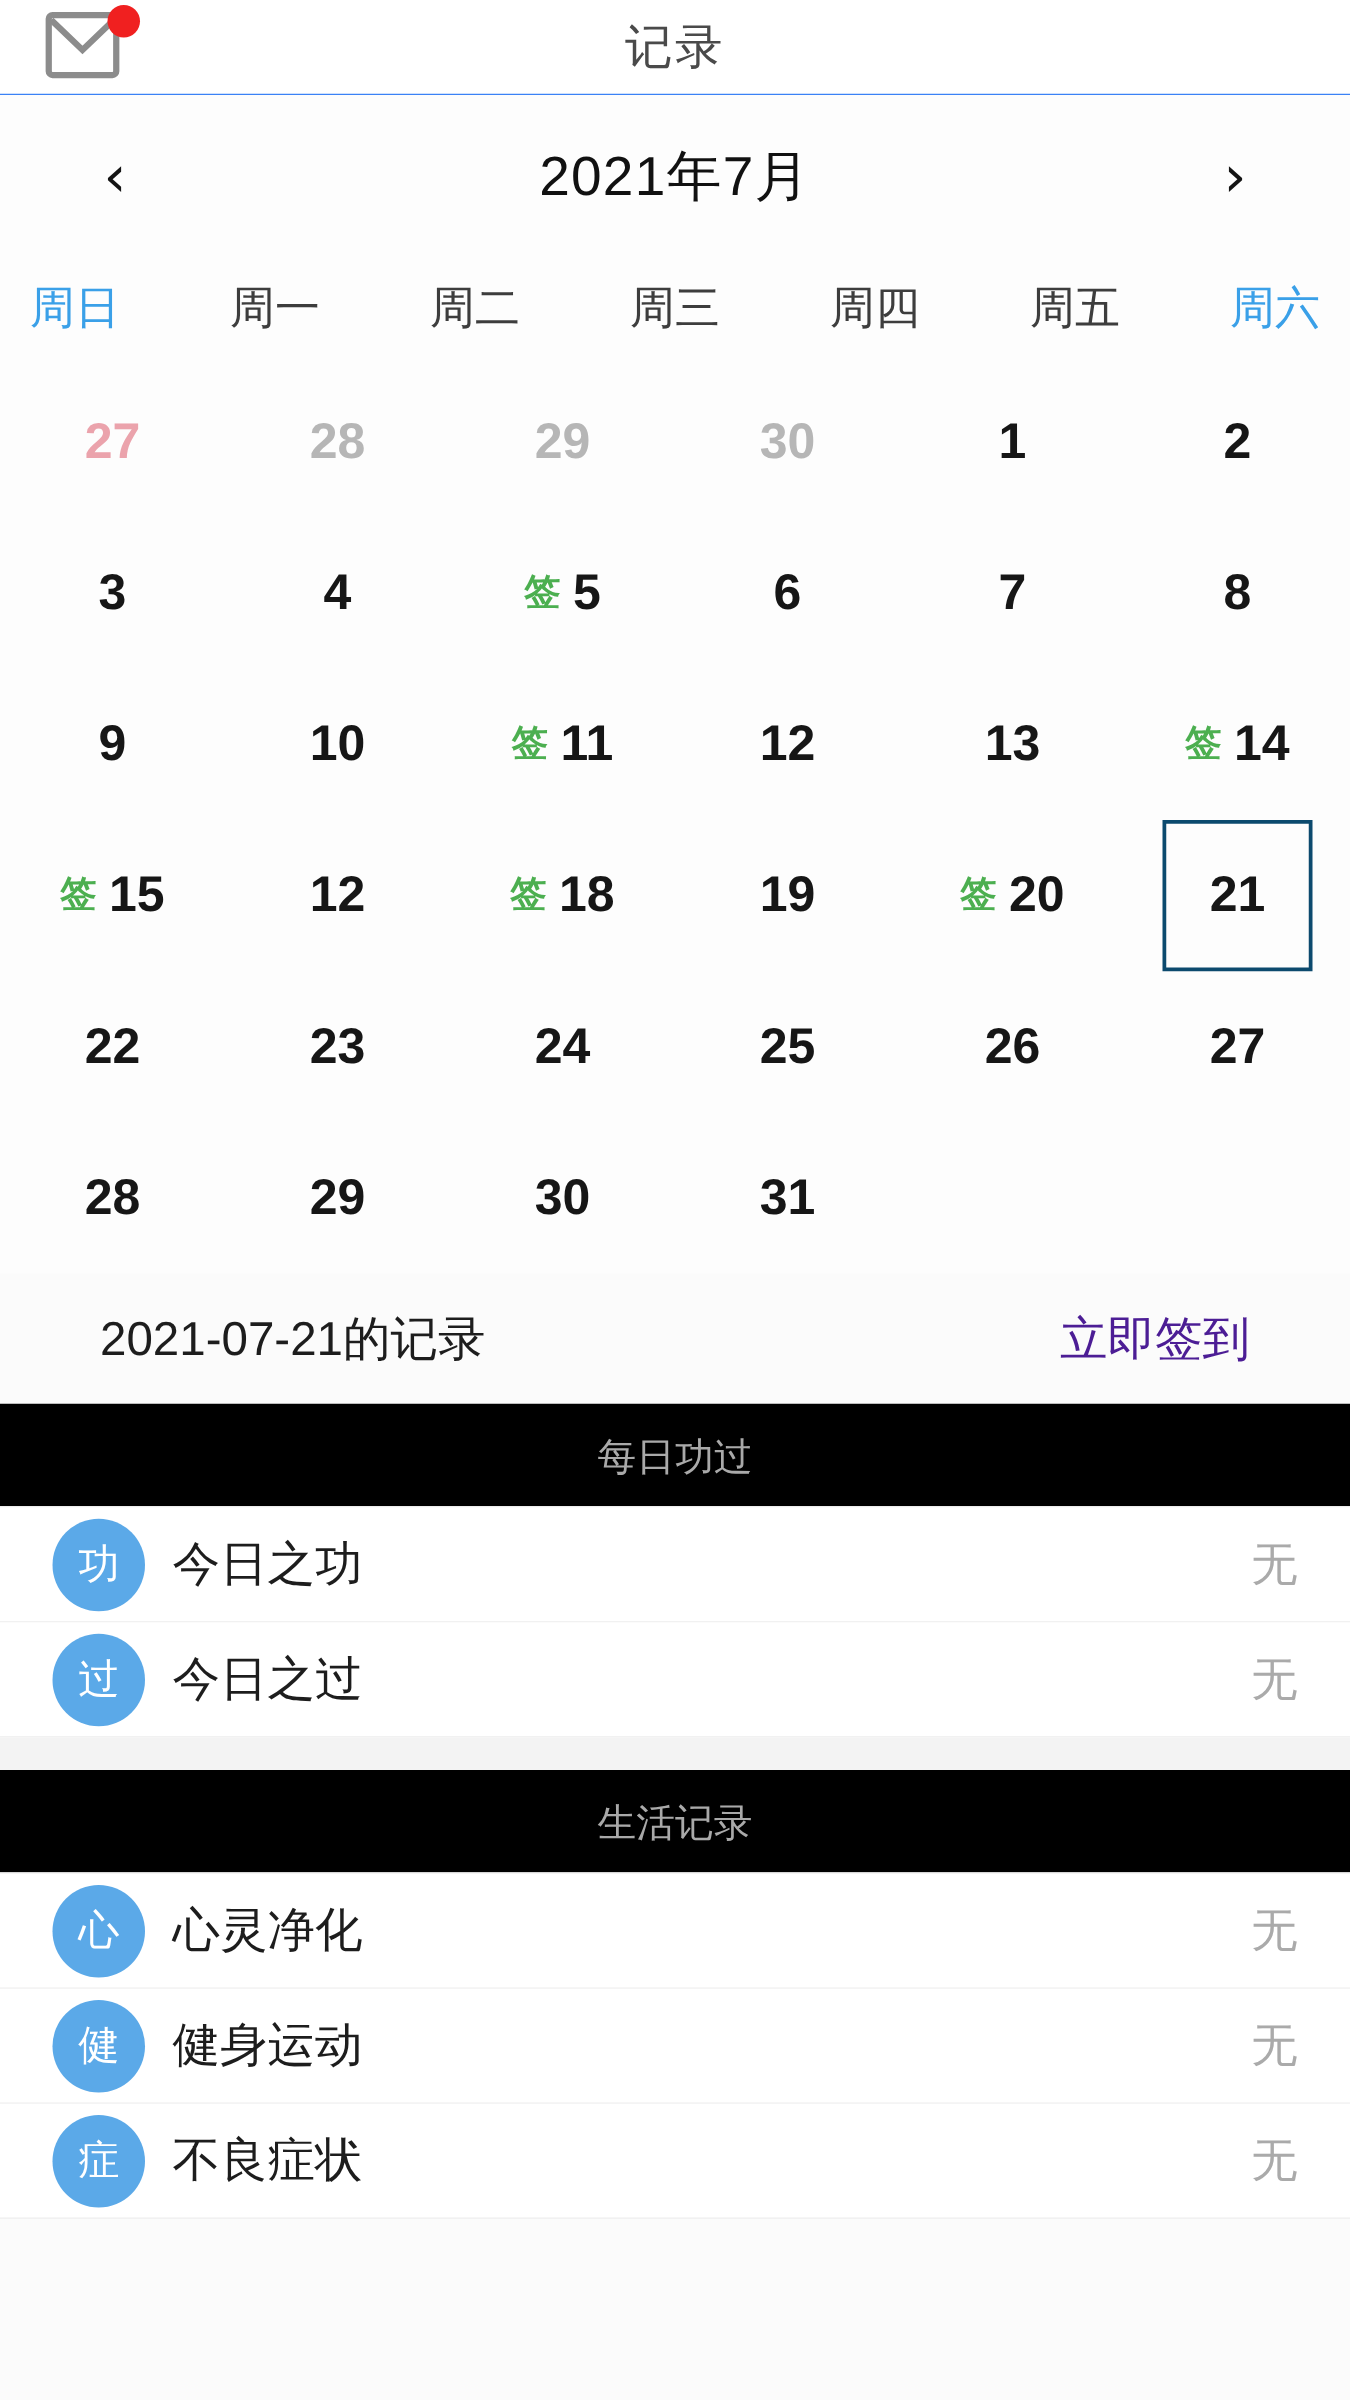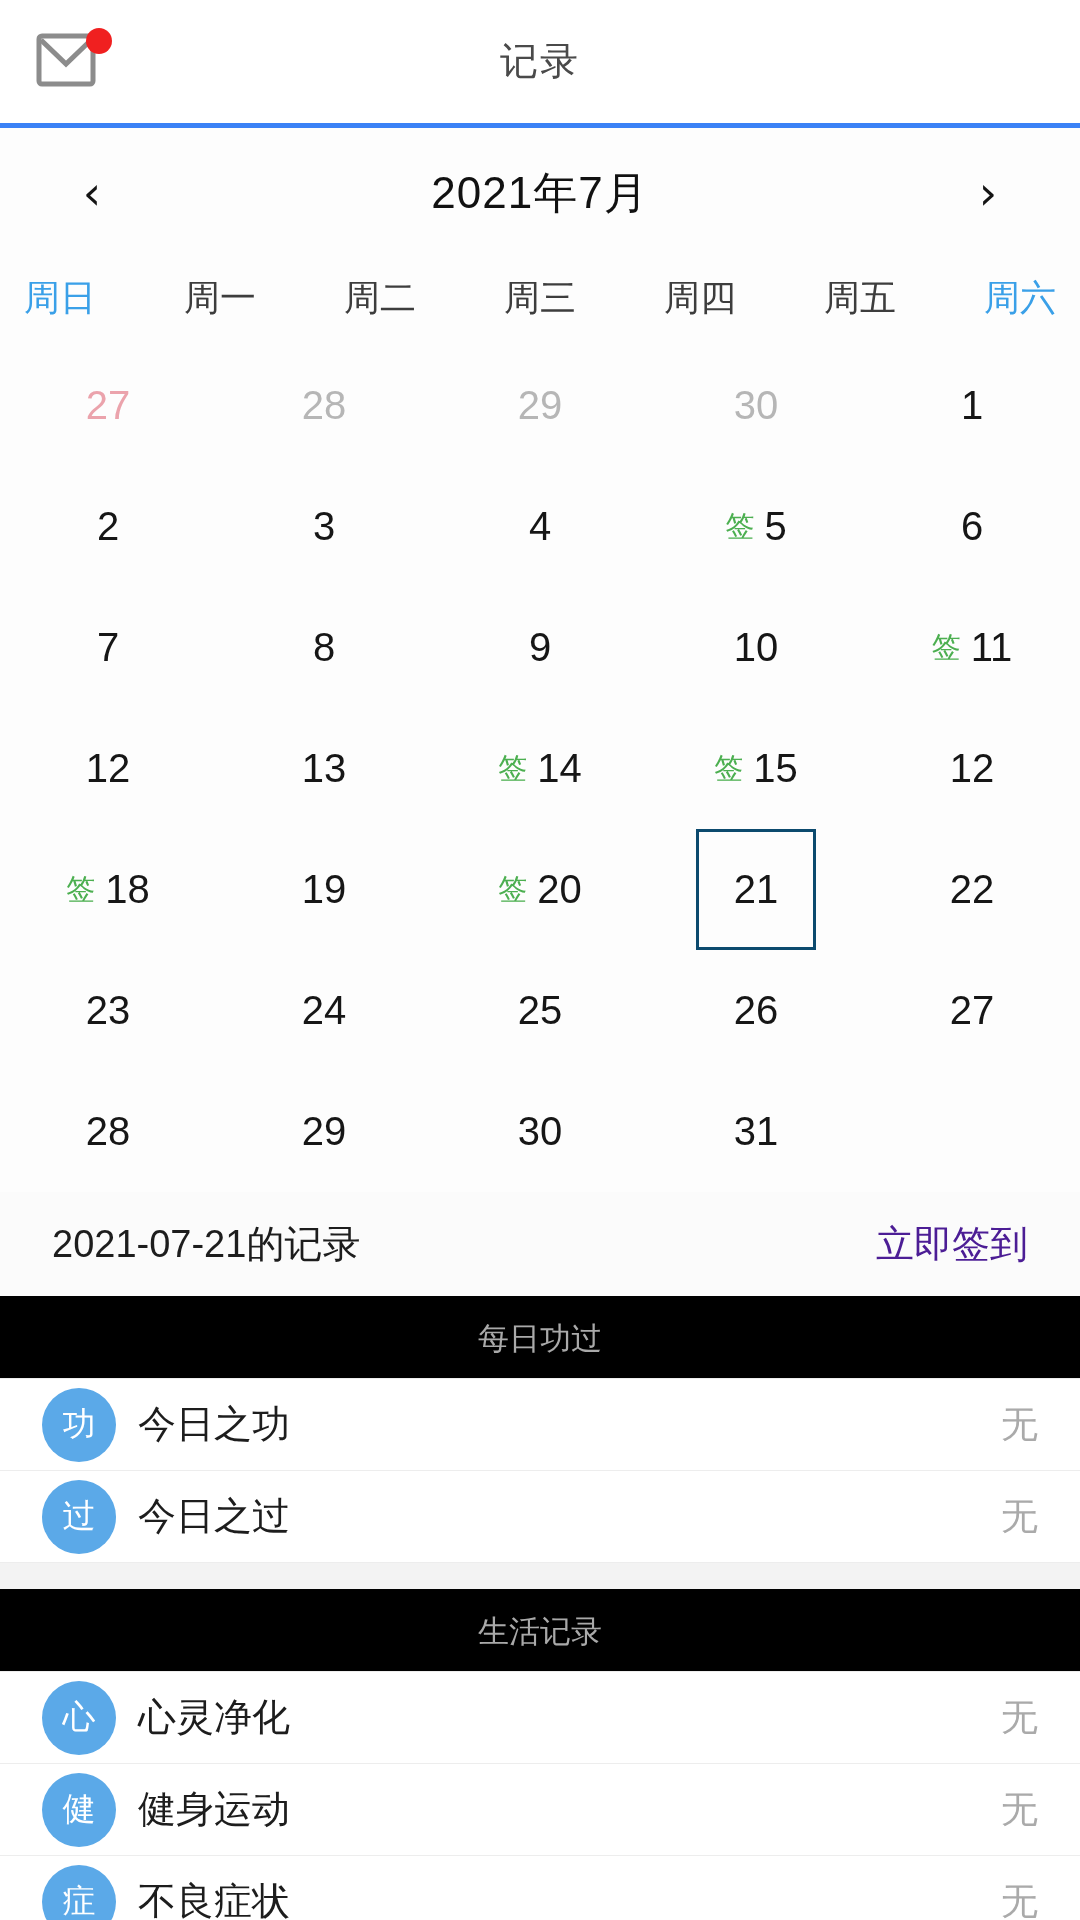--- a/index.html
+++ b/index.html
@@ -6,23 +6,23 @@
   html, body {
     width:1080px; height:1920px;
     background:#ffffff;
     font-family:"Liberation Sans","DejaVu Sans",sans-serif;
     overflow:hidden;
   }
   #app { width:1080px; height:1920px; position:relative; background:#fbfbfb; }
 
   
   .header {
-    height:128px; background:#ffffff; position:relative;
+    height:76px; background:#ffffff; position:relative;
     display:flex; align-items:center;
-    border-bottom:5px solid #3b82f6;
+    border-bottom:1px solid #3b82f6;
   }
   .header-title {
     position:absolute; left:0; right:0; text-align:center;
     font-size:38px; color:#4a4a4a; letter-spacing:2px;
   }
   .mail-wrap { position:relative; margin-left:36px; width:74px; height:60px; }
   .mail-icon { display:block; }
   .badge-dot {
     position:absolute; top:-4px; right:-2px;
     width:26px; height:26px; border-radius:50%;
@@ -41,39 +41,39 @@
   }
   .cal-month { font-size:44px; color:#111111; letter-spacing:1px; }
 
   .weekrow { display:grid; grid-template-columns:repeat(7,1fr);gap:40px; }
   .wk {
     text-align:center; font-size:36px; color:#3d3d3d;
     padding:26px 0 22px;
   }
   .wk.weekend { color:#3aa0e8; }
 
-  .cal-grid { display:grid; grid-template-columns:repeat(5,1fr); }
+  .cal-grid { display:grid; grid-template-columns:repeat(6,1fr);font-weight:bold; }
   .daycell {
     height:121px; display:flex; align-items:center; justify-content:center;
     position:relative;
   }
   .daybox {
     min-width:120px; height:121px;
     display:flex; align-items:center; justify-content:center; gap:10px;
   }
   .daybox.selected { border:3px solid #0c4a6e; background:#fdfdfd; }
   .daynum { font-size:40px; color:#161616; }
   .daynum.muted { color:#b6b6b6; }
   .daynum.prevred { color:#eba3ac; }
   .sign-mark { font-size:29px; color:#4caf50; line-height:1; }
 
   
   .rec-head {
     height:104px; display:flex; align-items:center; justify-content:space-between;
-    padding:0 52px; background:#fbfbfb;
+    padding:0 80px; background:#fbfbfb;
   }
   .rec-date { font-size:38px; color:#1d1d1d; }
   .rec-action { font-size:38px; color:#4c1d95; }
 
   
   .sec-title {
     text-align:center; font-size:31px; color:#a9a9a9;
     padding:22px 0 18px; background:#000000;
   }
   .sec-block { background:#ffffff; border-top:1px solid #ededed; }

